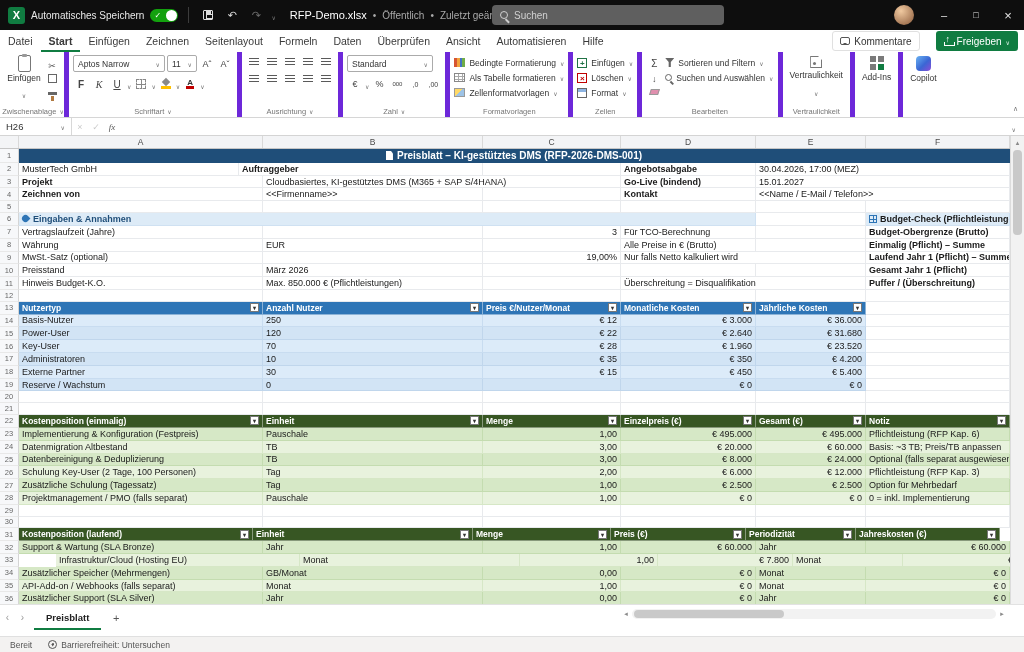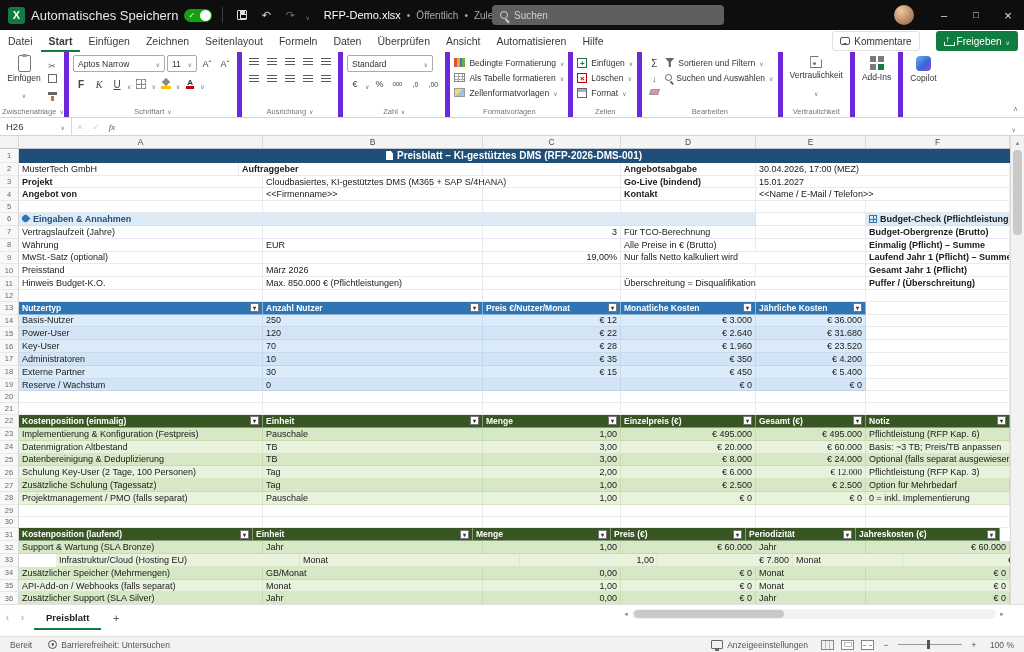--- a/index.html
+++ b/index.html
@@ -3,21 +3,21 @@
 <meta charset="utf-8">
 <style>
   *{margin:0;padding:0;box-sizing:border-box}
   html,body{width:1024px;height:652px;overflow:hidden}
   body{position:relative;font-family:"Liberation Sans",sans-serif;background:#fff;color:#222}
 
   
   .titlebar{position:absolute;top:0;left:0;width:1024px;height:30px;background:#0e0e0e;color:#fff;display:flex;align-items:center}
   .tb-left{display:flex;align-items:center;gap:6px;padding-left:8px}
   .app-icon{width:17px;height:17px;border-radius:3px;background:#107C41;color:#fff;font-weight:bold;font-size:11px;display:flex;align-items:center;justify-content:center}
-  .tb-text{font-size:13px;color:#e8e8e8;white-space:nowrap}
+  .tb-text{font-size:10px;color:#e8e8e8;white-space:nowrap}
   .autotoggle{width:28px;height:13px;border-radius:7px;background:#13a10e;position:relative;flex:none}
   .autotoggle .knob{position:absolute;right:1px;top:1px;width:11px;height:11px;border-radius:50%;background:#fff}
   .autotoggle .tick{position:absolute;left:4px;top:0;font-size:8px;color:#fff;line-height:13px}
   .tb-sep{width:1px;height:16px;background:#3c3c3c;margin:0 4px}
   .tb-ic{width:18px;height:18px;display:flex;align-items:center;justify-content:center;color:#ddd;font-size:11px}
   .dim{opacity:.45}
   .ic-save{width:10px;height:10px;border:1px solid #ddd;border-radius:1px;position:relative}
   .ic-save::before{content:"";position:absolute;top:0;left:2px;width:5px;height:3px;background:#ddd}
   .ic-save::after{content:"";position:absolute;bottom:0;left:2px;width:5px;height:3px;border:1px solid #ddd}
   .gl-undo::before{content:"↶"} .gl-redo::before{content:"↷"}
@@ -533,21 +533,21 @@
       <div class="cell lbl" style="width: 135px;">
         <span class="ctext">Go-Live (bindend)</span>
       </div>
       <div class="cell " style="width: 254px;">
         <span class="ctext">15.01.2027</span>
       </div>
     </div>
     <div class="grow">
       <div class="rownum">4</div>
       <div class="cell lbl" style="width: 244px;">
-        <span class="ctext">Angebot von</span>
+        <span class="ctext">Zeichnen von</span>
       </div>
       <div class="cell " style="width: 220px;">
         <span class="ctext">&lt;&lt;Firmenname&gt;&gt;</span>
       </div>
       <div class="cell" style="width: 138px;"></div>
       <div class="cell lbl" style="width: 135px;">
         <span class="ctext">Kontakt</span>
       </div>
       <div class="cell " style="width: 254px;">
         <span class="ctext">&lt;&lt;Name / E-Mail / Telefon&gt;&gt;</span>
@@ -917,21 +917,21 @@
       </div>
       <div class="cell gb" style="width: 220px;">
         <span class="ctext">Tag</span>
       </div>
       <div class="cell gb num" style="width: 138px;">
         <span class="ctext">2,00</span>
       </div>
       <div class="cell gb num" style="width: 135px;">
         <span class="ctext">€ 6.000</span>
       </div>
-      <div class="cell gb num" style="width: 110px; font-family: Liberation Serif, serif;">
+      <div class="cell gb num" style="width: 110px;">
         <span class="ctext">€ 12.000</span>
       </div>
       <div class="cell gb" style="width: 144px;">
         <span class="ctext">Pflichtleistung (RFP Kap. 3)</span>
       </div>
     </div>
     <div class="grow">
       <div class="rownum">27</div>
       <div class="cell ga" style="width: 244px;">
         <span class="ctext">Zusätzliche Schulung (Tagessatz)</span>
@@ -1168,28 +1168,13 @@
     <span class="hs-btn gl-tr"></span>
   </div>
 </div>
 
 <div class="statusbar">
   <span class="sb-text">Bereit</span>
   <span class="sb-item">
     <span class="ic-access"></span>
     <span>Barrierefreiheit: Untersuchen</span>
   </span>
-  <div class="sb-right">
-    <span class="sb-item">
-      <span class="ic-display"></span>
-      <span>Anzeigeeinstellungen</span>
-    </span>
-    <span class="vw vw1"></span>
-    <span class="vw vw2"></span>
-    <span class="vw vw3"></span>
-    <span class="zoomctl gl-minus"></span>
-    <div class="zoom-track">
-        <div class="zoom-knob"></div>
-      </div>
-    <span class="zoomctl gl-plus"></span>
-    <span class="sb-zoom">100 %</span>
-  </div>
 </div>
 
 </body></html>

